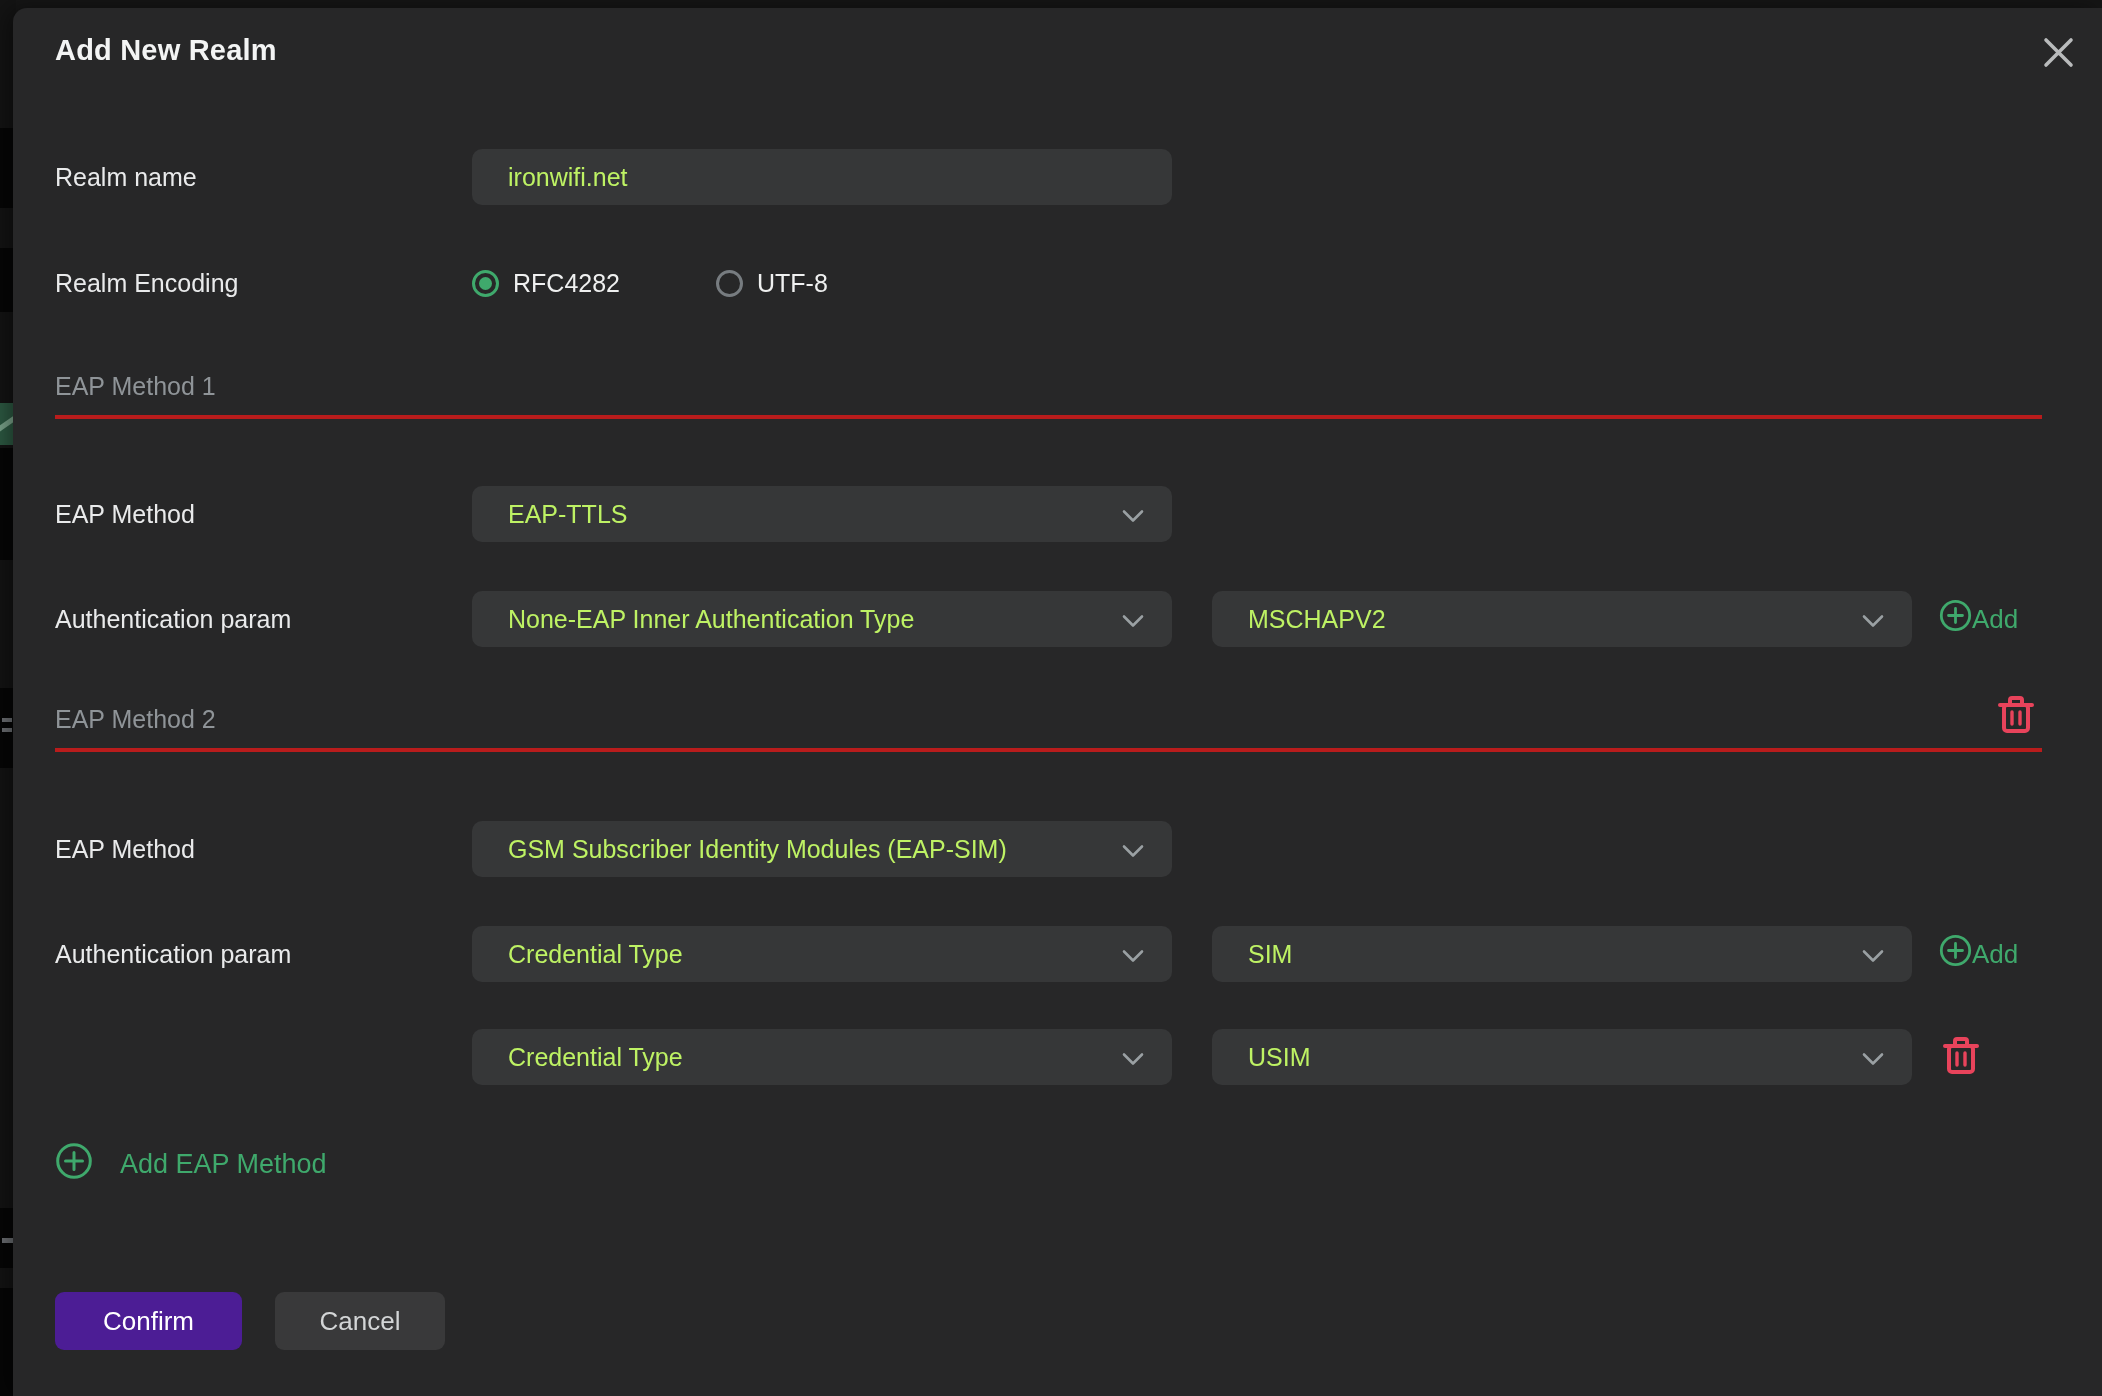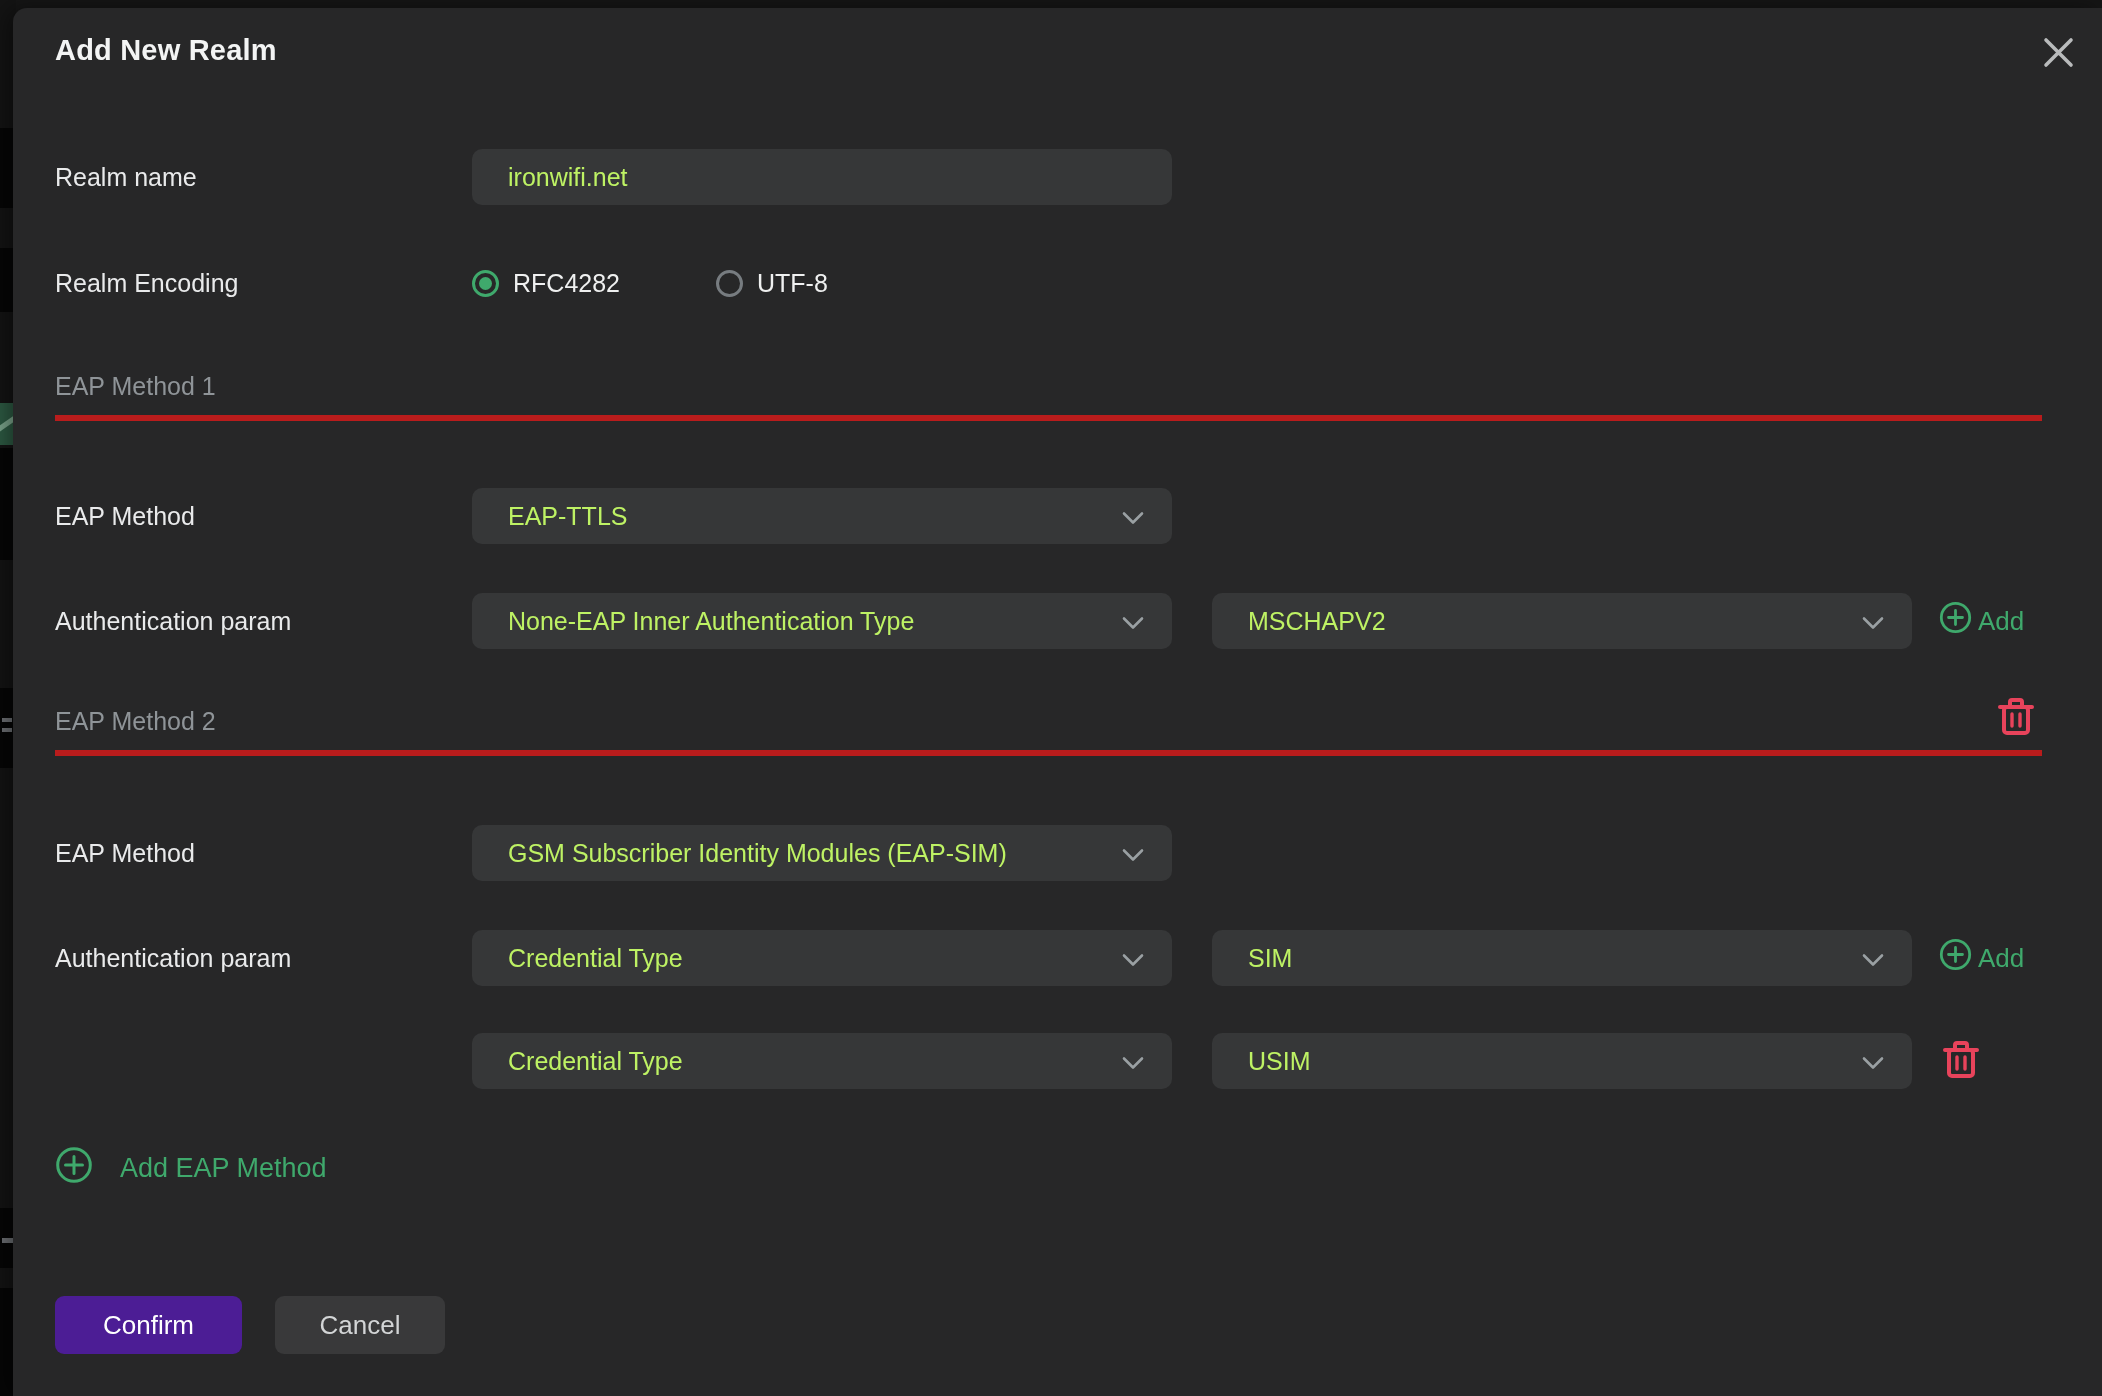--- a/index.html
+++ b/index.html
@@ -48,26 +48,26 @@
   
   .radio-group { display: flex; align-items: flex-start; gap: 96px; }
   .radio-opt { display: flex; align-items: center; gap: 14px; cursor: pointer; }
   .radio-circle { width: 27px; height: 27px; border-radius: 50%; border: 3px solid #777c80;
     display: flex; align-items: center; justify-content: center; }
   .radio-circle.sel { border-color: #3fa96c; }
   .radio-dot { width: 13px; height: 13px; border-radius: 50%; background: #3fa96c; }
   .radio-label { font-size: 25px; color: #eff0f0; }
 
   
-  .section-hdr { position: relative; border-bottom: 6px solid #b91c1c; padding-bottom: 14px; }
+  .section-hdr { position: relative; border-bottom: 4px solid #b91c1c; padding-bottom: 14px; }
   .section-hdr .hdr-text { font-size: 25px; color: #8f9498; }
   .hdr-trash { position: absolute; right: 8px; bottom: 10px; background: none; border: none; cursor: pointer; }
 
   
-  .add-btn { display: flex; align-items: center; gap: 6px; margin-left: 27px;
+  .add-btn { display: flex; align-items: center; gap: 0; margin-left: 27px;
     background: none; border: none; cursor: pointer; color: #3fa96c; font-size: 26px;
     font-family: "Liberation Sans", sans-serif; }
   .row-trash { margin-left: 31px; background: none; border: none; cursor: pointer; align-self: center; }
 
   .add-eap { display: flex; align-items: center; gap: 27px; background: none; border: none;
     cursor: pointer; color: #3fa96c; font-size: 27px; font-family: "Liberation Sans", sans-serif; }
 
   
   .footer { display: flex; align-items: center; gap: 33px; }
   .btn { height: 58px; border: none; border-radius: 9px; font-size: 26px;

